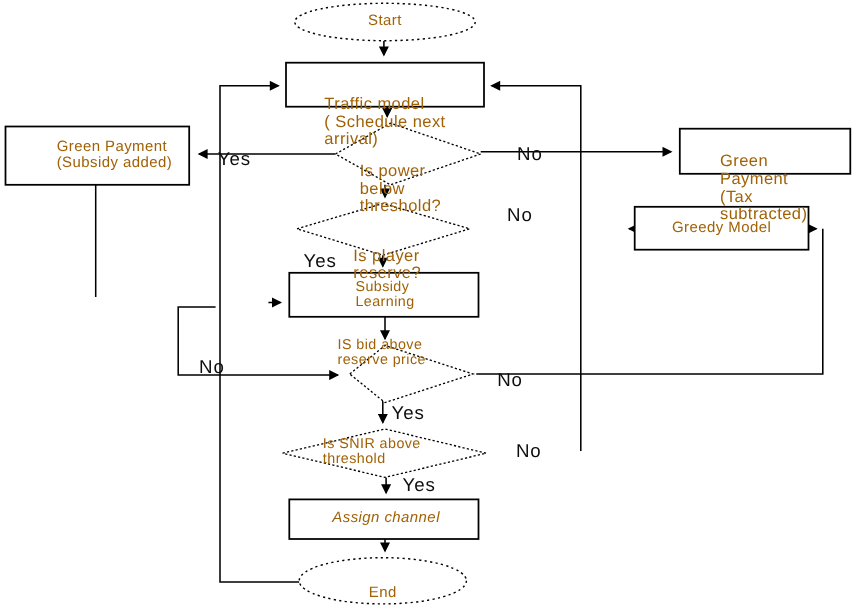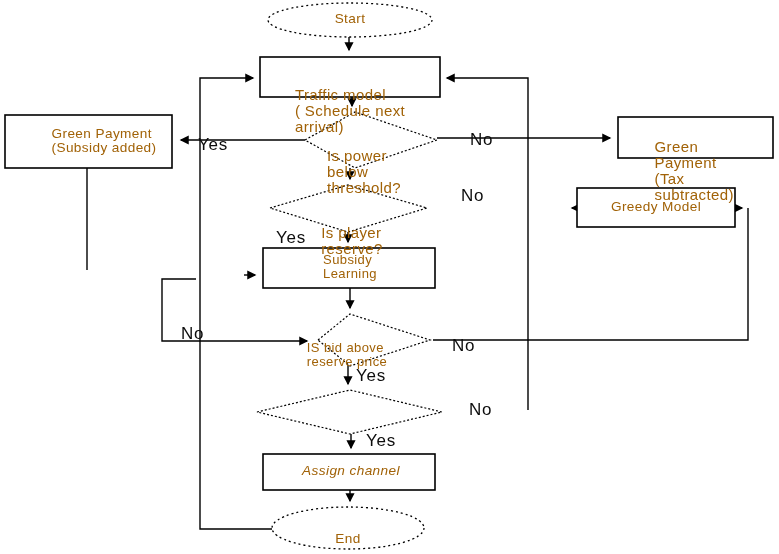--- a/index.html
+++ b/index.html
@@ -79,22 +79,24 @@
   <div class="lbl s14" style="left:104px;top:141px;">Green Payment
 (Subsidy added)</div>
   <div class="lbl s12" style="left:696px;top:138px;">Green
 Payment (Tax
 subtracted)</div>
   <div class="lbl s12" style="left:352px;top:208px;">Is player
 reserve?</div>
   <div class="lbl s14" style="left:656px;top:207px;">Greedy Model</div>
   <div class="lbl" style="left:350px;top:267px;">Subsidy
 Learning</div>
-  <div class="lbl" style="left:347px;top:355px;">IS bid above
+  <div class="lbl" style="left:347px;top:320px;">IS bid above
 reserve price</div>
+  <div class="lbl" style="left:338px;top:410px;">Is SNIR above
+threshold</div>
   <div class="lbl s14" style="left:351px;top:471px;font-style:italic;">Assign channel</div>
   <div class="lbl s14" style="left:348px;top:539px;">End</div>
 
   <div class="elbl" style="left:198px;top:135px;">Yes</div>
   <div class="elbl" style="left:470px;top:130px;">No</div>
   <div class="elbl" style="left:461px;top:186px;">No</div>
   <div class="elbl" style="left:276px;top:228px;">Yes</div>
   <div class="elbl" style="left:181px;top:324px;">No</div>
   <div class="elbl" style="left:452px;top:336px;">No</div>
   <div class="elbl" style="left:356px;top:366px;">Yes</div>

